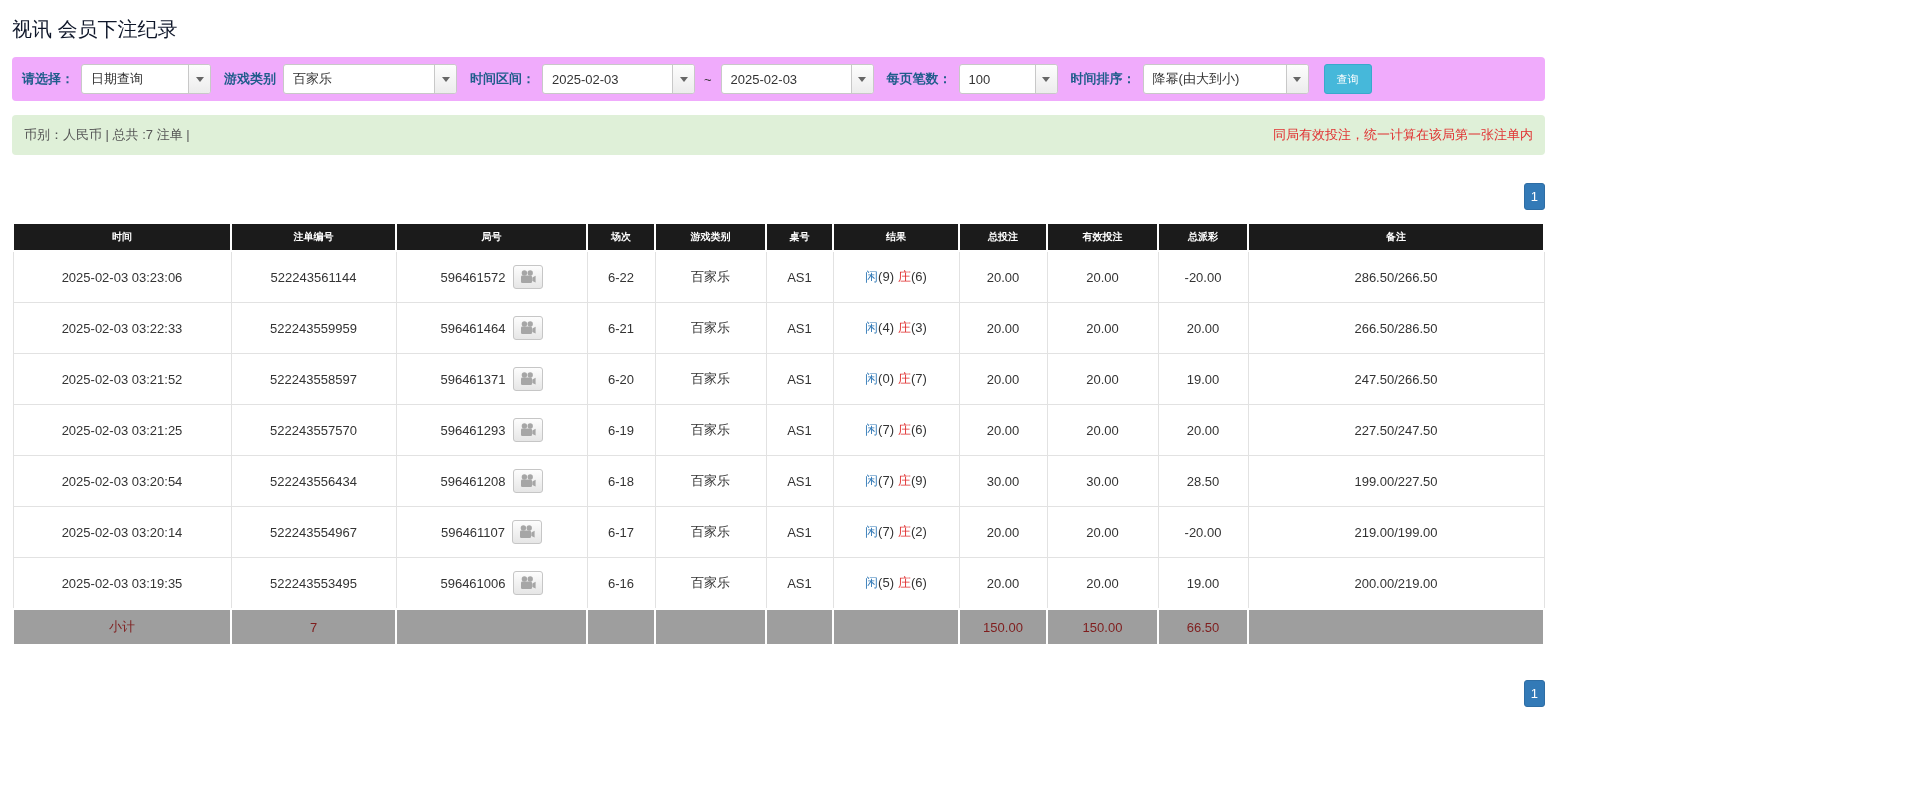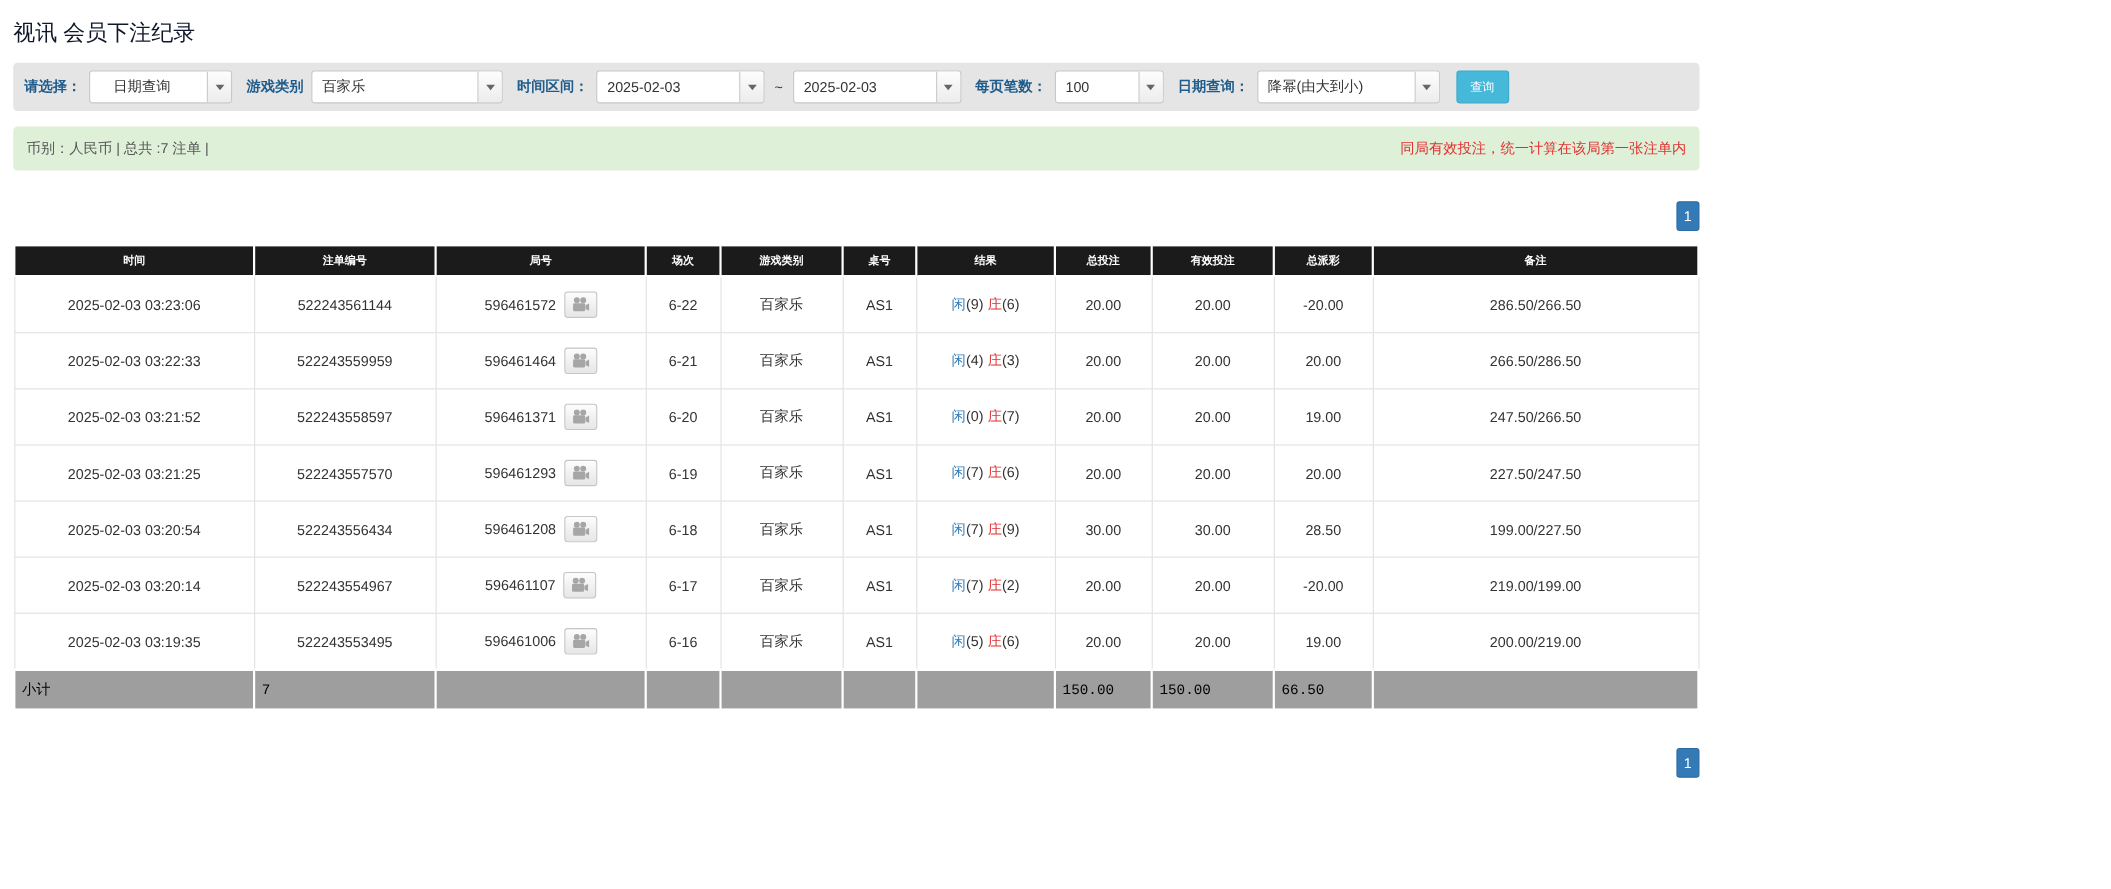--- a/index.html
+++ b/index.html
@@ -16,21 +16,21 @@
   .page-title {
     font-size: 20px;
     font-weight: normal;
     color: #0f172a;
     padding-top: 16px;
     margin-bottom: 14px;
   }
 
   
   .filter-bar {
-    background: #e5e5e5;
+    background: #f0abfc;
     border-radius: 4px;
     padding: 7px 10px;
     display: flex;
     align-items: center;
     gap: 7px;
     flex-wrap: nowrap;
   }
   .filter-label {
     color: #1f5c8b;
     font-weight: bold;
@@ -63,21 +63,21 @@
     display: flex;
     align-items: center;
     justify-content: center;
   }
   .caret {
     width: 0; height: 0;
     border-left: 4px solid transparent;
     border-right: 4px solid transparent;
     border-top: 5px solid #666;
   }
-  .w-select { width: 130px; padding-left: 12px; }
+  .w-select { width: 130px; }
   .w-game { width: 174px; }
   .w-date { width: 153px; }
   .w-size { width: 99px; }
   .w-sort { width: 166px; }
   .tilde { color: #333; padding: 0 2px; }
   .search-btn {
     height: 30px;
     padding: 0 12px;
     margin-left: 8px;
     background: #46b8da;
@@ -160,25 +160,25 @@
     vertical-align: middle;
     border: 1px solid #c6c6c6;
     border-radius: 3px;
     background: linear-gradient(#fdfdfd, #e6e6e6);
     cursor: pointer;
   }
   .round-id { vertical-align: middle; }
 
   table.records tfoot td {
     background: #9e9e9e;
-    color: #000000;
+    color: #7f1d1d;
     border: 2px solid #fff;
     padding: 8px 6px;
+    text-align: center;
     white-space: nowrap;
-    font-family: Liberation Mono, monospace;
   }
 </style>
 </head>
 <body>
 
 <div class="page">
 
   <h1 class="page-title">视讯 会员下注纪录</h1>
 
   <div class="filter-bar">
@@ -214,21 +214,21 @@
     </div>
 
     <span class="filter-label">每页笔数：</span>
     <div class="combo w-size">
       <span class="val">100</span>
       <span class="caret-btn">
           <span class="caret"></span>
         </span>
     </div>
 
-    <span class="filter-label">日期查询：</span>
+    <span class="filter-label">时间排序：</span>
     <div class="combo w-sort">
       <span class="val">降幂(由大到小)</span>
       <span class="caret-btn">
           <span class="caret"></span>
         </span>
     </div>
 
     <button class="search-btn">查询</button>
   </div>
 

